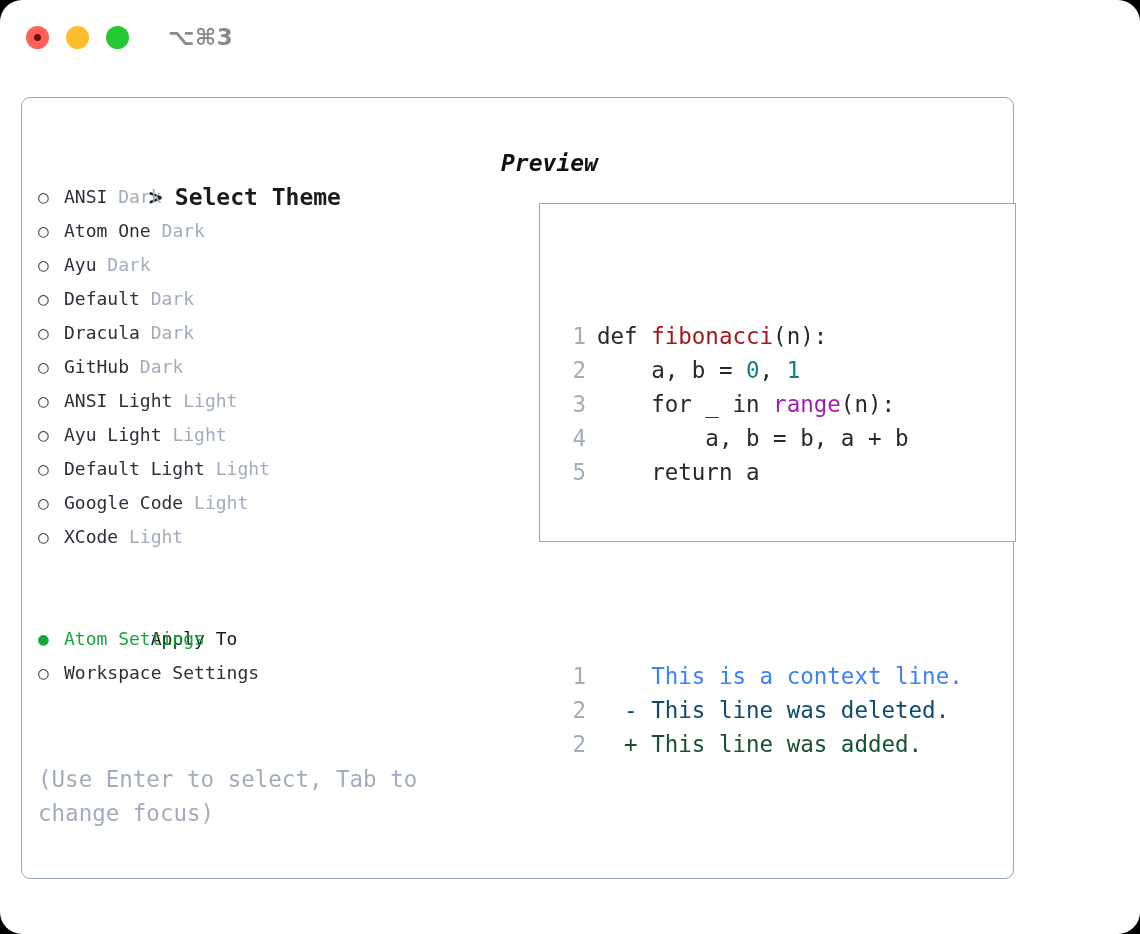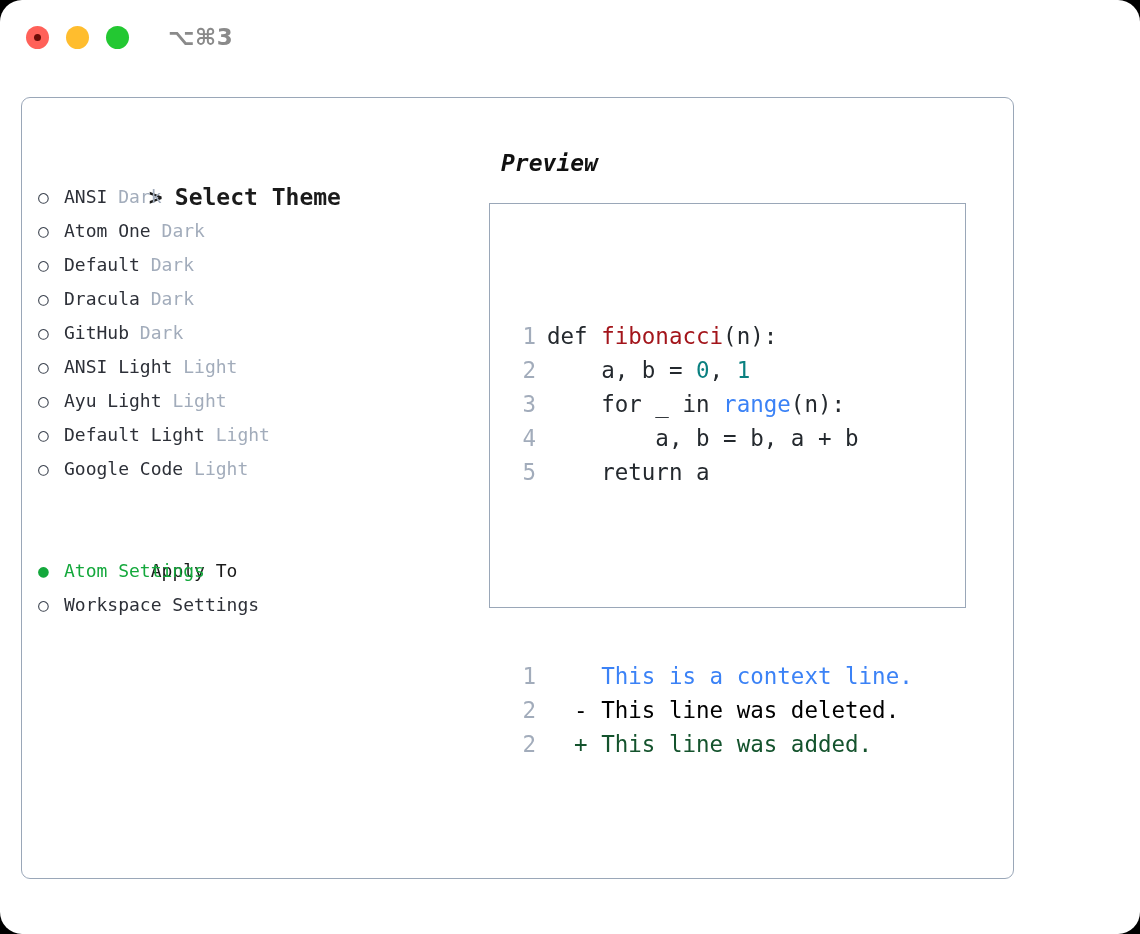--- a/index.html
+++ b/index.html
@@ -136,23 +136,23 @@
   .preview-title {
     font-size: 23px;
     font-weight: bold;
     color: #111111;
     line-height: 34px;
     font-style: italic;
   }
 
   .preview-box {
     position: absolute;
-    left: 467px; top: 105px;
+    left: 517px; top: 105px;
     width: 477px;
-    height: 405px;
+    height: 339px;
     border: 1.5px solid #9aa7b8;
     background: #ffffff;
   }
 
   .code-area {
     position: absolute;
     left: 20px; top: 47px;
     font-size: 22.5px;
     line-height: 34px;
     white-space: pre;
@@ -166,24 +166,24 @@
     text-align: right;
     color: #a2acbb;
   }
 
   .gutter-gap { display: inline-block; width: 11px; }
 
   .tok-plain   { color: #24292e; }
   .tok-kw      { color: #24292e; }
   .tok-fn      { color: #a3151b; }
   .tok-num     { color: #0a8080; }
-  .tok-builtin { color: #3b82f6; }
+  .tok-builtin { color: #a21caf; }
 
   .diff-ctx { color: #3b82f6; }
-  .diff-del { color: #000000; }
+  .diff-del { color: #0c4a6e; }
   .diff-add { color: #14532d; }
 
   .blank-line { display: block; height: 34px; }
 </style>
 </head>
 <body>
 
 <div class="window">
 
   <div class="titlebar">
@@ -197,40 +197,46 @@
 
   <div class="panel">
 
     <div class="left-col">
       <div class="row header-row">
         <span class="marker">&gt; </span><span>Select Theme</span>
       </div>
       <div id="theme-items">
           <div class="row"><span class="marker radio-off">○</span><span class="label-normal">ANSI</span><span class="variant"> Dark</span></div>
           <div class="row"><span class="marker radio-off">○</span><span class="label-normal">Atom One</span><span class="variant"> Dark</span></div>
+          <div class="row"><span class="marker radio-off">○</span><span class="label-normal">Ayu</span><span class="variant"> Dark</span></div>
           <div class="row"><span class="marker radio-off">○</span><span class="label-normal">Default</span><span class="variant"> Dark</span></div>
           <div class="row"><span class="marker radio-off">○</span><span class="label-normal">Dracula</span><span class="variant"> Dark</span></div>
           <div class="row"><span class="marker radio-off">○</span><span class="label-normal">GitHub</span><span class="variant"> Dark</span></div>
           <div class="row"><span class="marker radio-off">○</span><span class="label-normal">ANSI Light</span><span class="variant"> Light</span></div>
           <div class="row"><span class="marker radio-off">○</span><span class="label-normal">Ayu Light</span><span class="variant"> Light</span></div>
           <div class="row"><span class="marker radio-off">○</span><span class="label-normal">Default Light</span><span class="variant"> Light</span></div>
           <div class="row"><span class="marker radio-off">○</span><span class="label-normal">Google Code</span><span class="variant"> Light</span></div>
+          <div class="row"><span class="marker radio-off">○</span><span class="label-normal">XCode</span><span class="variant"> Light</span></div>
         </div>
 
       <div class="spacer-row"></div>
 
       <div class="row group-heading">
         <span class="marker"> </span><span>Apply To</span>
       </div>
       <div id="apply-items">
           <div class="row"><span class="marker radio-on">●</span><span class="label-selected">Atom Settings</span></div>
           <div class="row"><span class="marker radio-off">○</span><span class="label-normal">Workspace Settings</span></div>
         </div>
     </div>
 
+    <div class="hint">
+      <div>(Use Enter to select, Tab to</div>
+      <div>change focus)</div>
+    </div>
 
     <div class="right-col">
       <div class="preview-title">Preview</div>
     </div>
 
     <div class="preview-box">
       <div class="code-area">
         <div id="code-lines"><span class="code-line"><span class="lineno">1</span><span class="gutter-gap"></span><span class="tok-kw">def </span><span class="tok-fn">fibonacci</span><span class="tok-plain">(n):</span></span><span class="code-line"><span class="lineno">2</span><span class="gutter-gap"></span><span class="tok-plain">    a, b = </span><span class="tok-num">0</span><span class="tok-plain">, </span><span class="tok-num">1</span></span><span class="code-line"><span class="lineno">3</span><span class="gutter-gap"></span><span class="tok-plain">    for _ in </span><span class="tok-builtin">range</span><span class="tok-plain">(n):</span></span><span class="code-line"><span class="lineno">4</span><span class="gutter-gap"></span><span class="tok-plain">        a, b = b, a + b</span></span><span class="code-line"><span class="lineno">5</span><span class="gutter-gap"></span><span class="tok-plain">    return a</span></span></div>
         <span class="blank-line"></span>
         <div id="diff-lines"><span class="code-line"><span class="lineno">1</span><span class="gutter-gap"></span><span class="diff-ctx">    This is a context line.</span></span><span class="code-line"><span class="lineno">2</span><span class="gutter-gap"></span><span class="diff-del">  - This line was deleted.</span></span><span class="code-line"><span class="lineno">2</span><span class="gutter-gap"></span><span class="diff-add">  + This line was added.</span></span></div>

